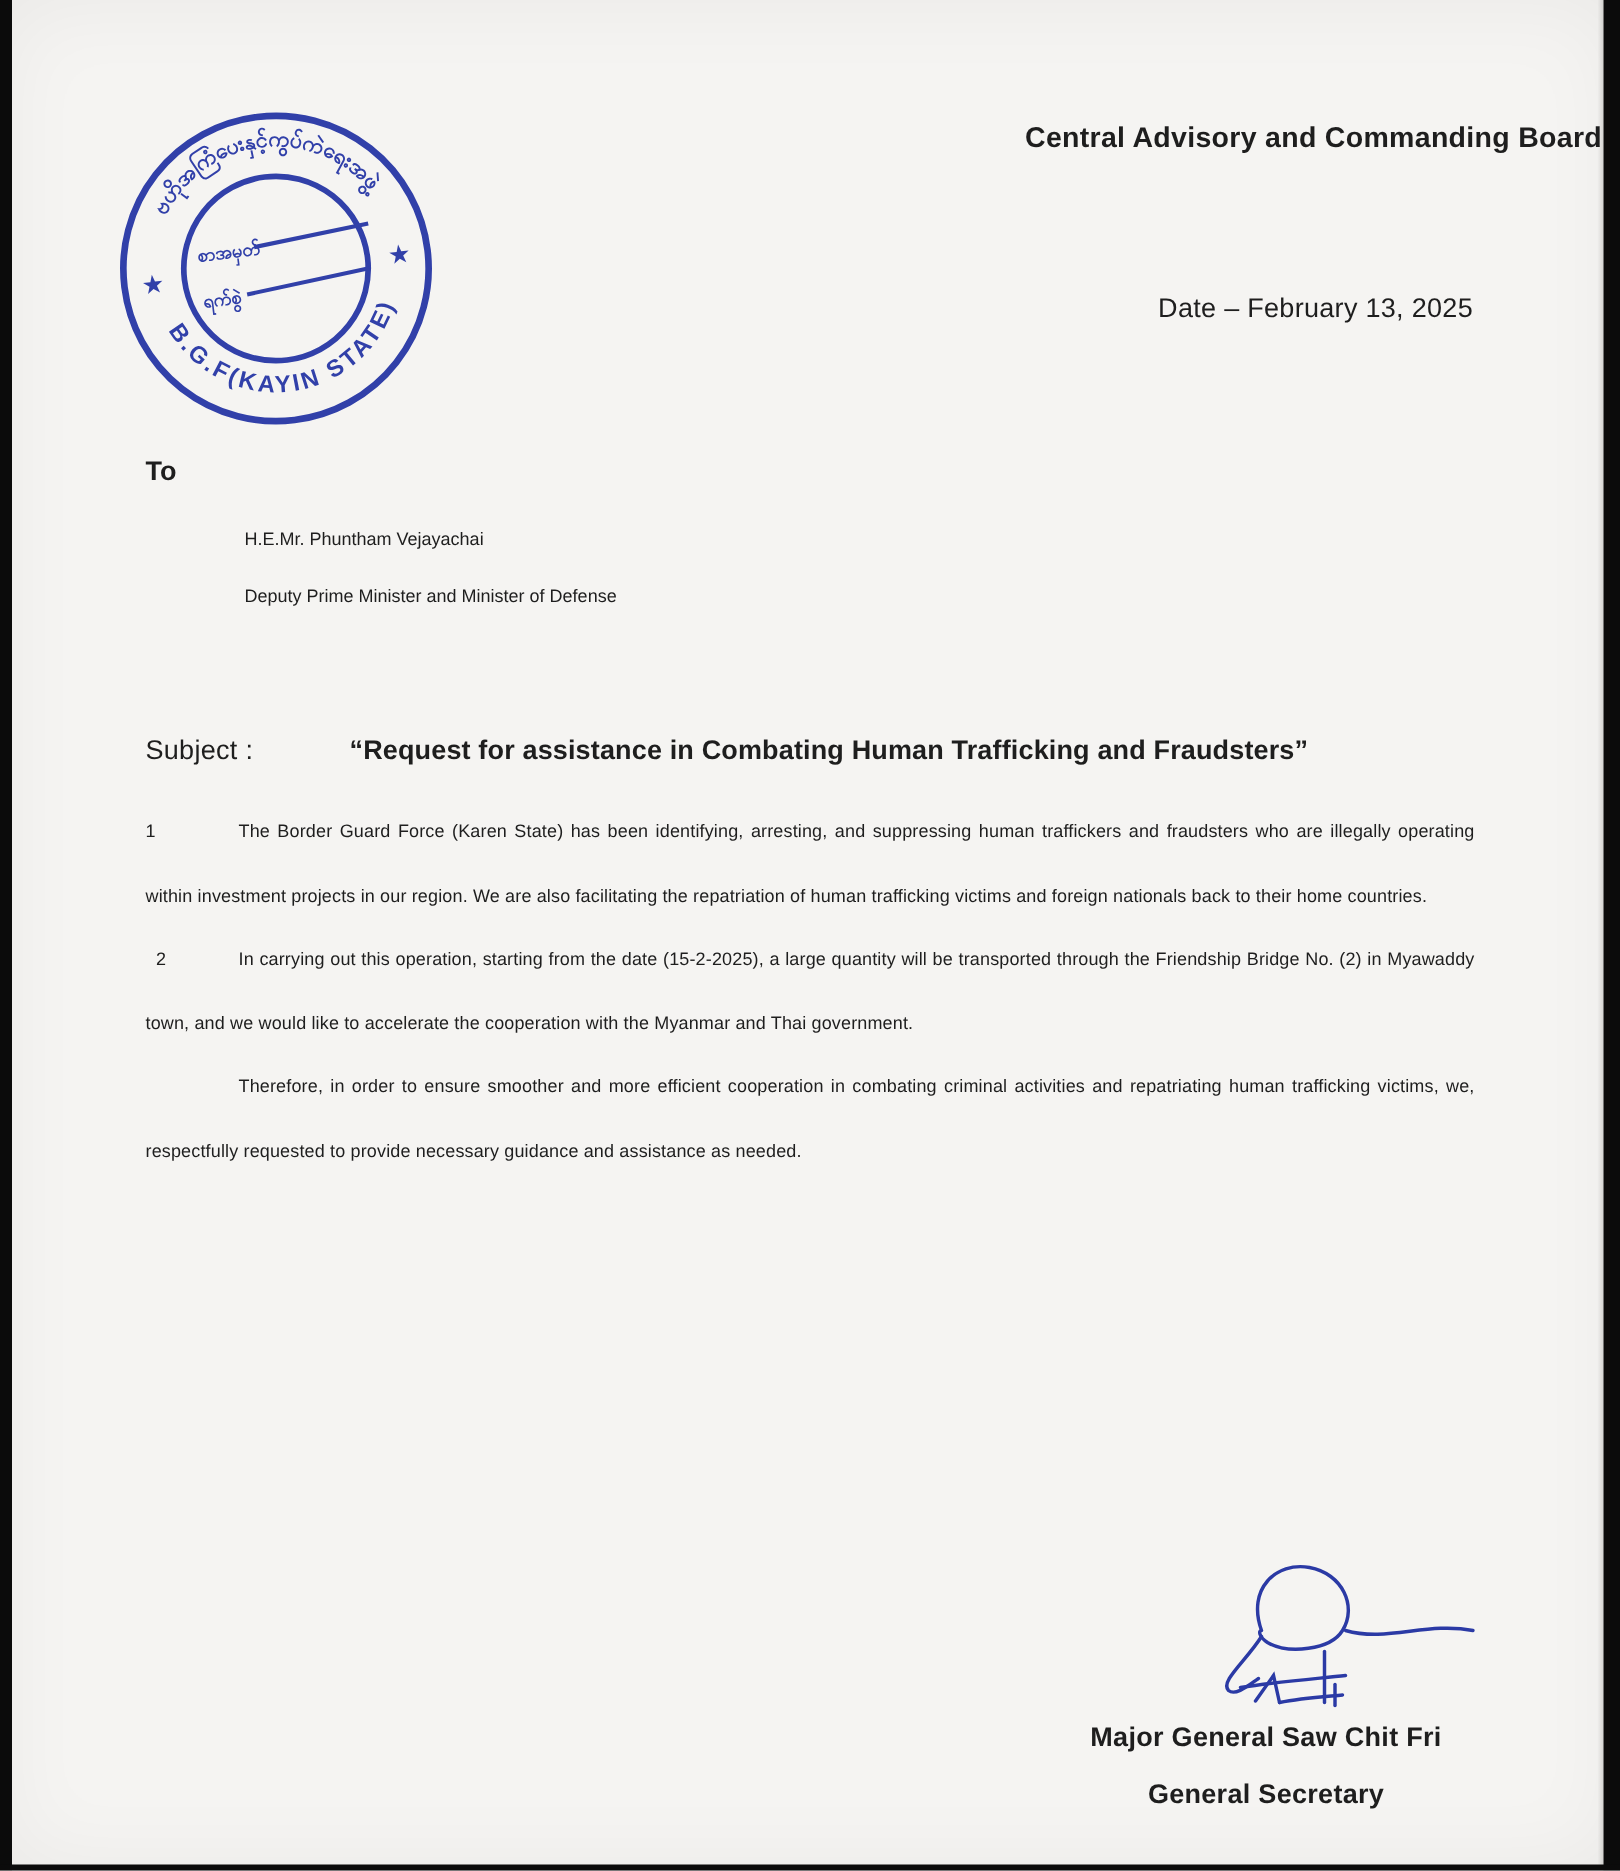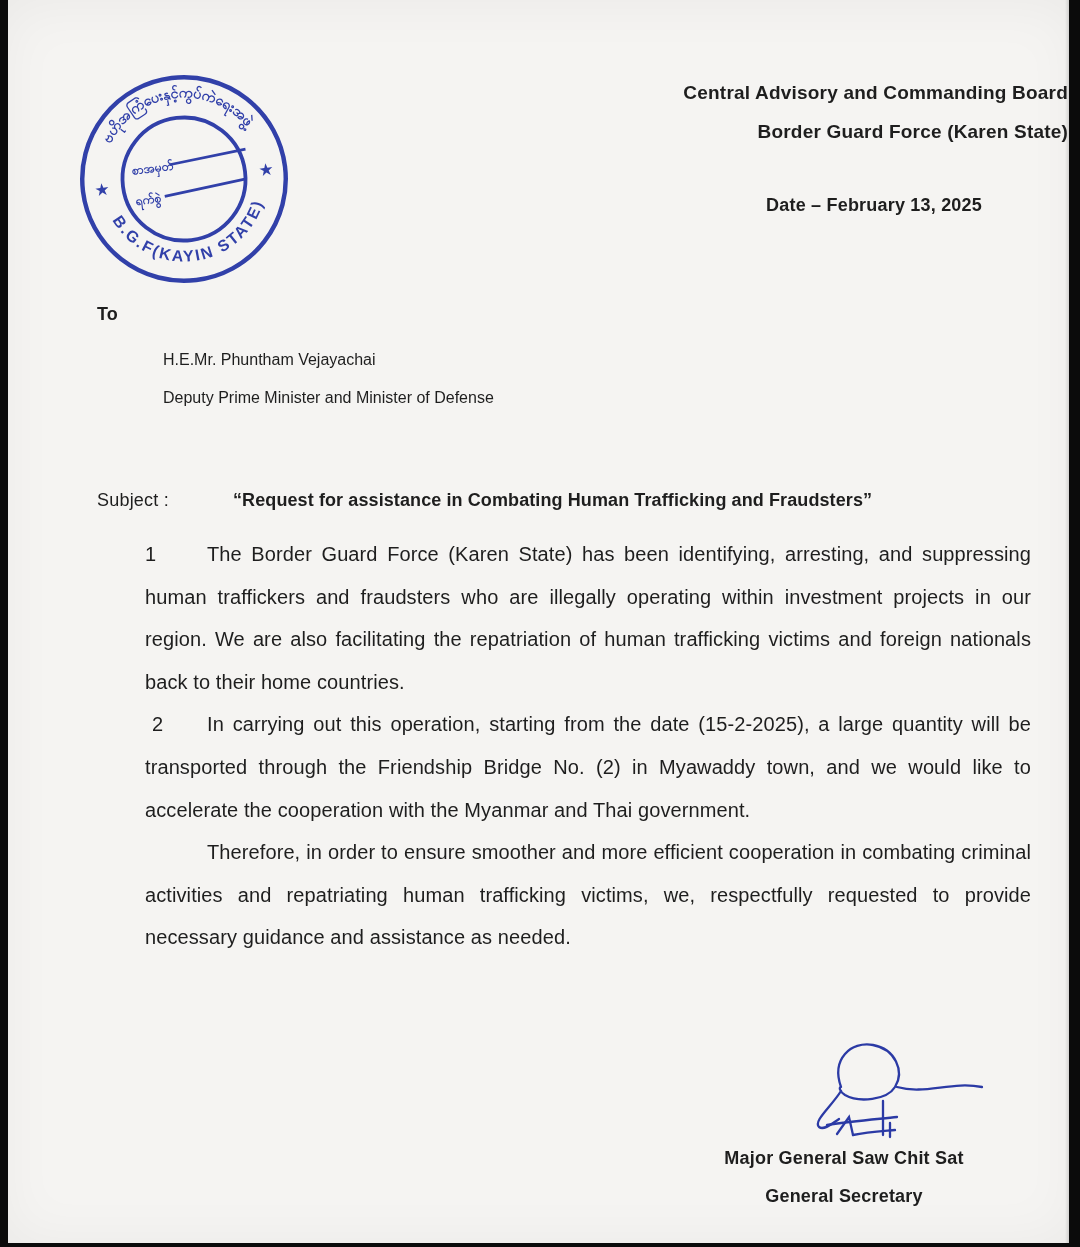--- a/index.html
+++ b/index.html
@@ -18,35 +18,35 @@
   .edge-right{right:0;top:0;width:11px;height:100%;}
   .edge-right-halo{position:absolute;right:11px;top:0;width:4px;height:100%;background:linear-gradient(to right,rgba(0,0,0,0),rgba(0,0,0,0.12));}
   .edge-bottom{left:0;bottom:0;width:100%;height:4px;}
 
   .header{position:absolute;left:8px;top:82px;width:1060px;text-align:right;}
   .header .h1{font-size:19px;font-weight:bold;letter-spacing:.2px;}
   .header .h2{font-size:19px;font-weight:bold;margin-top:17px;letter-spacing:.2px;}
 
   .date-line{
     position:absolute;top:195px;right:98px;
-    font-size:18px;font-weight:bold;letter-spacing:.2px;
+    font-size:18px;font-weight:normal;letter-spacing:.2px;
   }
 
   .seal{position:absolute;left:78px;top:72px;width:212px;height:214px;transform:rotate(-7deg);opacity:.93;}
 
   .to-label{position:absolute;left:97px;top:304px;font-size:18px;font-weight:bold;}
-  .recipient{position:absolute;left:163px;top:341px;font-size:16px;line-height:37.5px;}
+  .recipient{position:absolute;left:163px;top:341px;font-size:12px;line-height:37.5px;}
 
   .subject-row{position:absolute;left:97px;top:490px;width:886px;font-size:18px;white-space:nowrap;}
   .subject-label{display:inline-block;width:136px;font-weight:400;letter-spacing:.2px;}
   .subject-text{font-weight:bold;letter-spacing:.1px;}
 
   .body-text{
     position:absolute;left:97px;top:533px;width:886px;
-    font-size:20px;line-height:42.6px;text-align:justify;letter-spacing:.1px;margin-left:48px;
+    font-size:12px;line-height:42.6px;text-align:justify;letter-spacing:.1px;
   }
   .body-text p{margin:0;}
   .pnum{display:inline-block;width:62px;}
   .pnum.shift{text-indent:7px;}
   .para-indent{text-indent:62px;}
 
   .signature{position:absolute;left:793px;top:1035px;width:196px;height:108px;}
 
   .signoff{
     position:absolute;left:704px;top:1139px;width:280px;
@@ -79,21 +79,20 @@
     <text x="22" y="106" text-anchor="middle" font-size="16" fill="#2333a4">★</text>
     <text x="178" y="106" text-anchor="middle" font-size="16" fill="#2333a4">★</text>
     <text x="52" y="90" font-size="11.5" font-weight="bold" fill="#2333a4">စာအမှတ်</text>
     <line x1="88" y1="85" x2="161" y2="79" stroke="#2333a4" stroke-width="2.6"></line>
     <text x="52" y="119" font-size="11.5" font-weight="bold" fill="#2333a4">ရက်စွဲ</text>
     <line x1="80" y1="114" x2="158" y2="107" stroke="#2333a4" stroke-width="2.6"></line>
   </svg>
 
   <div class="header">
     <div class="h1">Central Advisory and Commanding Board</div>
-    <div class="h2">Border Guard Force (Karen State)</div>
   </div>
 
   <div class="date-line">Date – February 13, 2025</div>
 
   <div class="to-label">To</div>
   <div class="recipient">
     <div>H.E.Mr. Phuntham Vejayachai</div>
     <div>Deputy Prime Minister and Minister of Defense</div>
   </div>
 
@@ -114,17 +113,17 @@
       <path d="M 48 56 C 38 72, 20 86, 26 92 C 31 96, 40 88, 46 84"></path>
       <path d="M 34 90 C 60 86, 86 84, 104 82"></path>
       <path d="M 44 99 L 56 82 L 60 100"></path>
       <path d="M 60 100 C 75 97, 92 96, 102 95"></path>
       <path d="M 90 66 L 90 100"></path>
       <path d="M 97 88 L 97 102"></path>
     </g>
   </svg>
 
   <div class="signoff">
-    <div>Major General Saw Chit Sat</div>
+    <div>Major General Saw Chit Fri</div>
     <div>General Secretary</div>
   </div>
 
 </div>
 
 </body></html>

